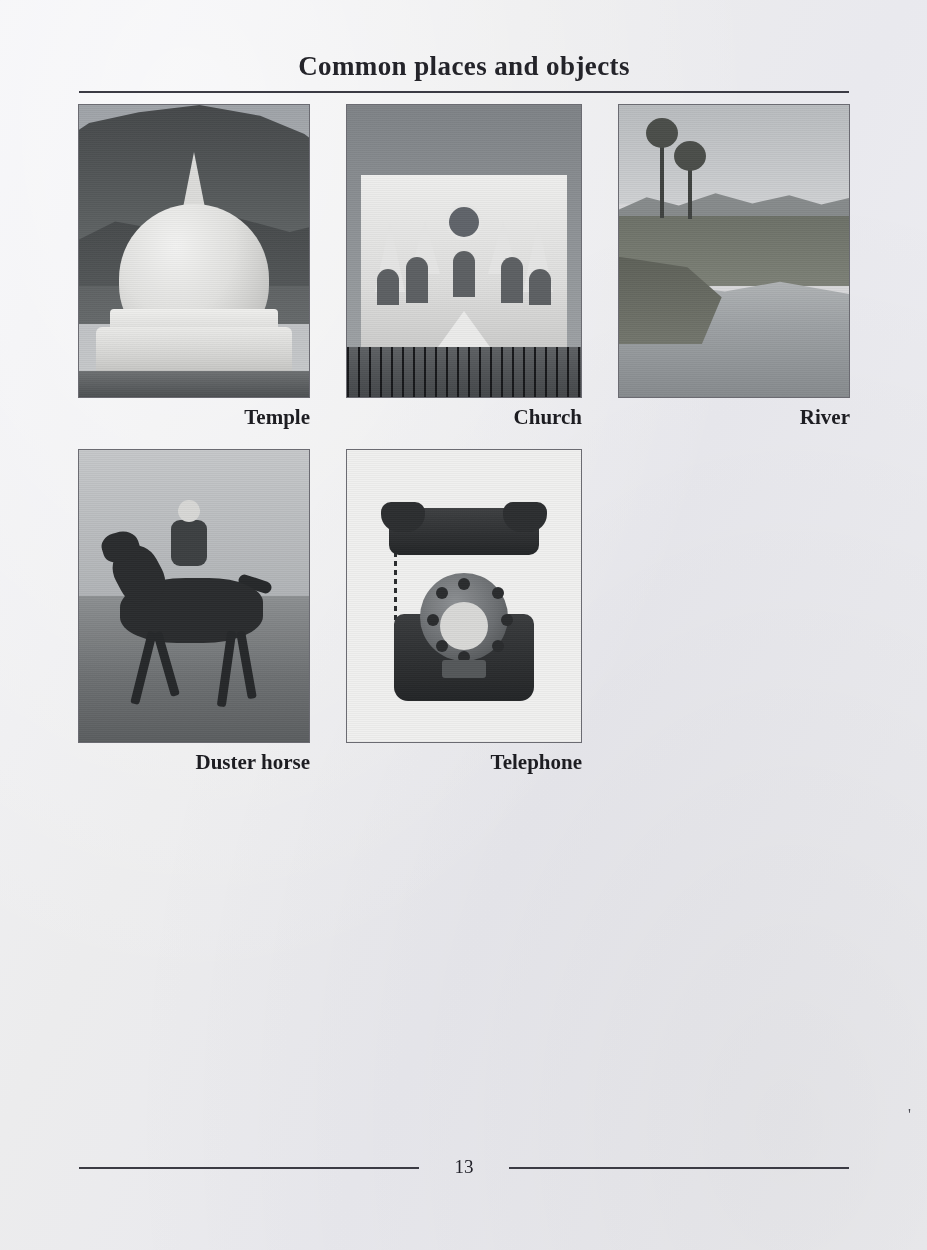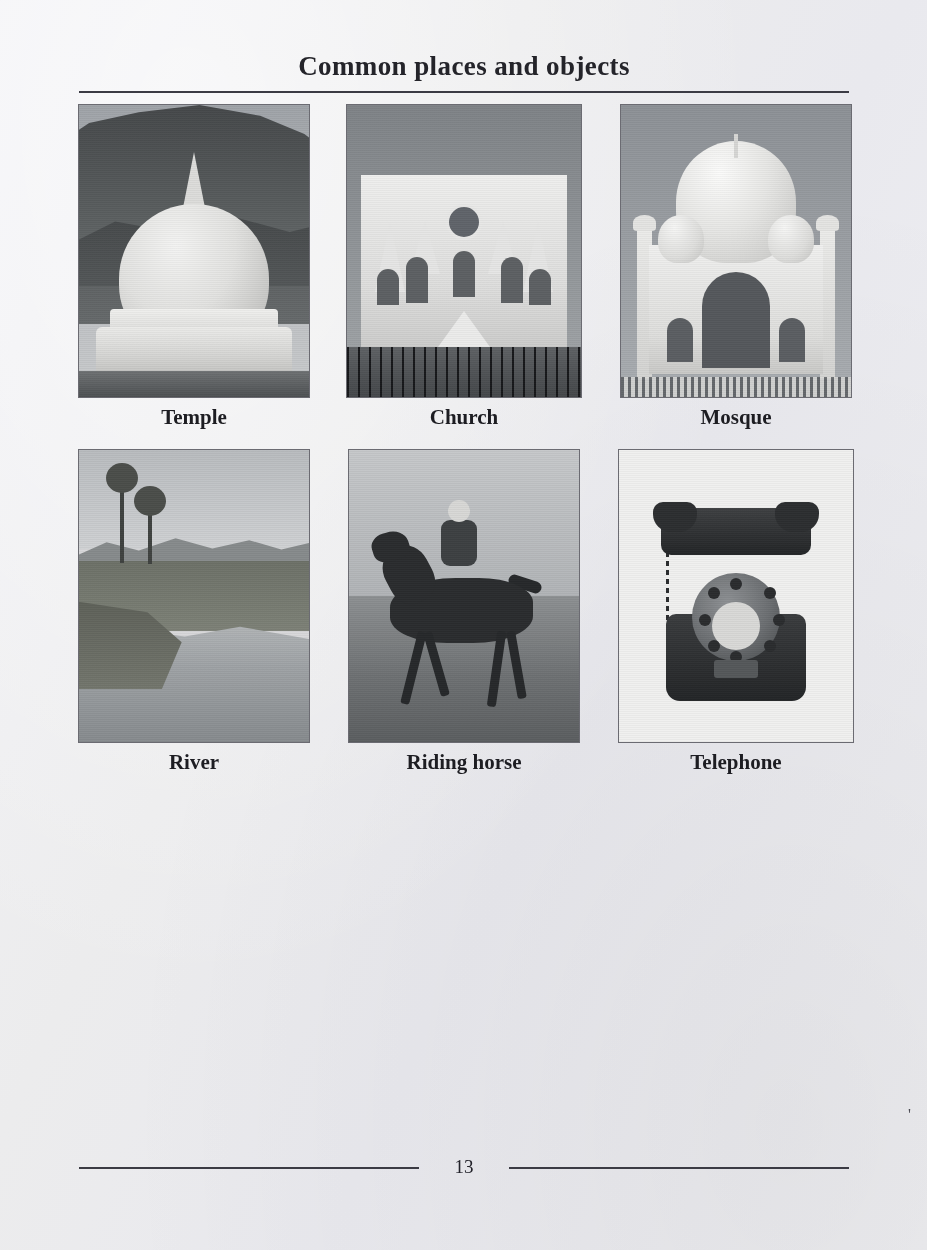--- a/index.html
+++ b/index.html
@@ -74,21 +74,21 @@
     grid-template-columns: repeat(3, 1fr);
     grid-template-rows: repeat(3, 345px);
     column-gap: 36px;
     row-gap: 0px;
   }
 
   .cell {
     position: relative;
     display: flex;
     flex-direction: column;
-    align-items: center;
+    align-items: flex-end;
   }
 
   .frame {
     width: 232px;
     height: 294px;
     border: 1px solid #6b6b72;
     box-sizing: border-box;
     background: #d8d8da;
     overflow: hidden;
     position: relative;
@@ -517,40 +517,20 @@
             <div class="arch-win" style="right:13%; top:56%; height:36px;"></div>
             <div class="fence">
                 <div class="fence-bars"></div>
               </div>
             <div class="grain"></div>
           </div>
         </div>
         <div class="caption">Church</div>
       </div>
 
-      <div class="cell">
-        <div class="frame">
-          <div class="art">
-            <div class="taj-sky"></div>
-            <div class="minaret" style="left:7%;"></div>
-            <div class="minaret" style="right:7%;"></div>
-            <div class="taj-body"></div>
-            <div class="taj-dome"></div>
-            <div class="taj-finial"></div>
-            <div class="taj-dome-sm" style="left:16%;"></div>
-            <div class="taj-dome-sm" style="right:16%;"></div>
-            <div class="taj-iwan"></div>
-            <div class="taj-arch" style="left:20%;"></div>
-            <div class="taj-arch" style="right:20%;"></div>
-            <div class="taj-text"></div>
-            <div class="grain"></div>
-          </div>
-        </div>
-        <div class="caption">Mosque</div>
-      </div>
 
       <div class="cell">
         <div class="frame">
           <div class="art">
             <div class="river-sky"></div>
             <div class="far-hills"></div>
             <div class="field"></div>
             <div class="water"></div>
             <div class="bank"></div>
             <div class="tree" style="left:18%; top:12%; height:78px;"></div>
@@ -573,21 +553,21 @@
             <div class="horse-head"></div>
             <div class="leg" style="left:26%; top:62%; height:74px; transform:rotate(14deg);"></div>
             <div class="leg" style="left:36%; top:62%; height:66px; transform:rotate(-16deg);"></div>
             <div class="leg" style="left:62%; top:62%; height:76px; transform:rotate(8deg);"></div>
             <div class="leg" style="left:71%; top:62%; height:68px; transform:rotate(-10deg);"></div>
             <div class="rider-body"></div>
             <div class="rider-head"></div>
             <div class="grain"></div>
           </div>
         </div>
-        <div class="caption">Riding horse</div>
+        <div class="caption">Duster horse</div>
       </div>
 
 
       <div class="cell">
         <div class="frame wide">
           <div class="art">
             <div class="tel-bg"></div>
             <div class="cord"></div>
             <div class="tel-base"></div>
             <div class="tel-dial"></div>

